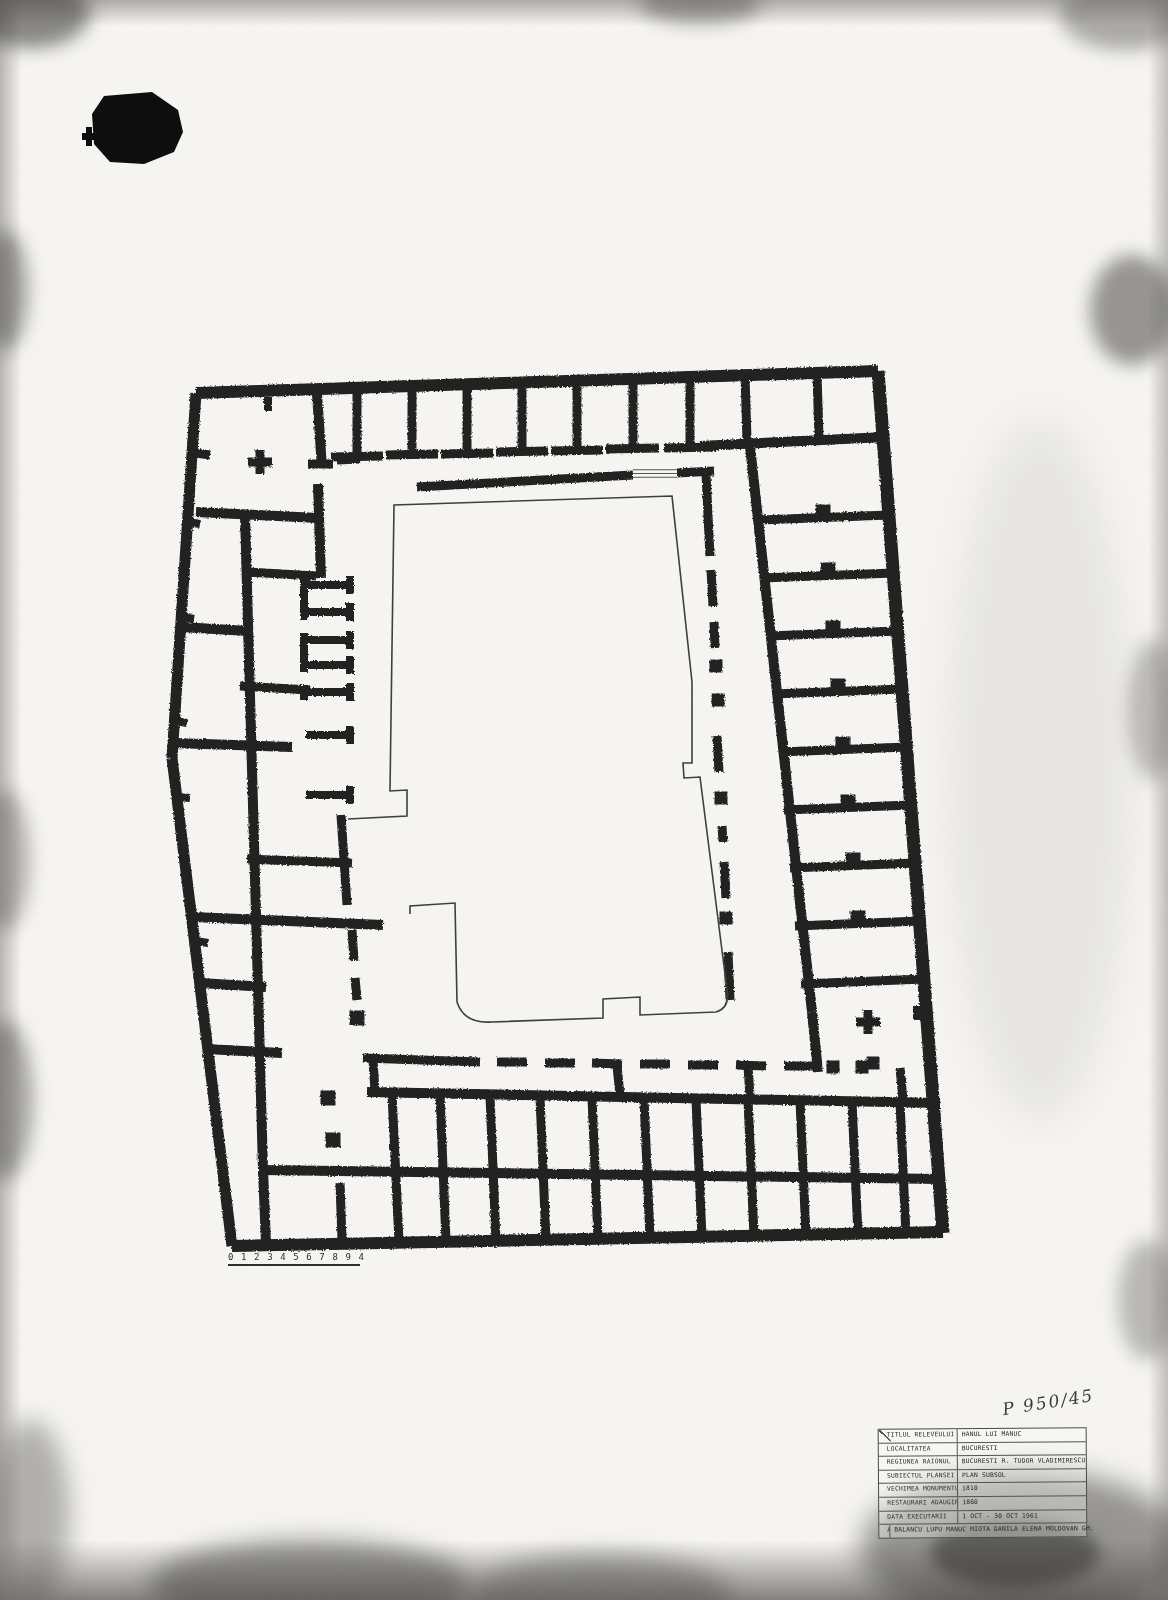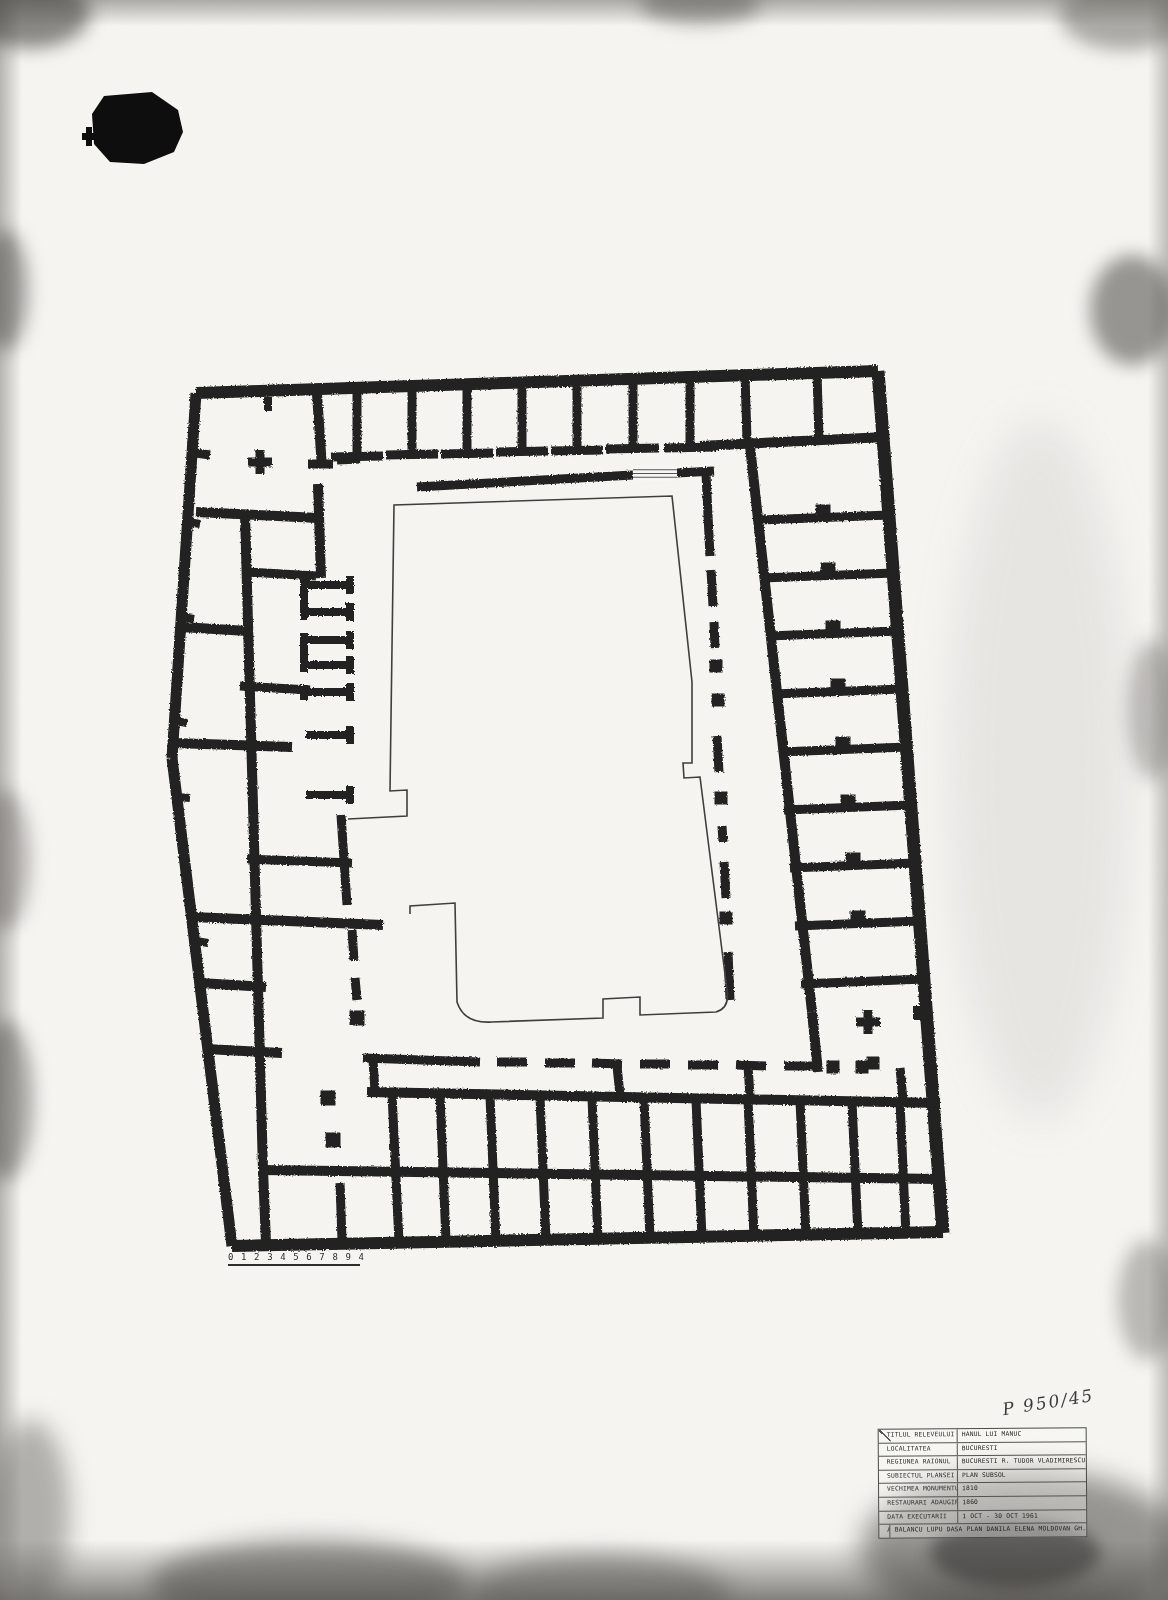--- a/index.html
+++ b/index.html
@@ -289,17 +289,17 @@
       <div class="tb-row">
         <div class="tb-label">RESTAURARI ADAUGIRI</div>
         <div class="tb-value">1860</div>
       </div>
       <div class="tb-row">
         <div class="tb-label">DATA EXECUTARII</div>
         <div class="tb-value">1 OCT - 30 OCT 1961</div>
       </div>
       <div class="tb-row">
         <div class="tb-label">AUTORII RELEVEULUI</div>
-        <div class="tb-value">BALANCU LUPU  DASA PLAN  DANILA ELENA  MOLDOVAN GH.</div>
+        <div class="tb-value">BALANCU LUPU  MANUC MIOTA  DANILA ELENA  MOLDOVAN GH.</div>
       </div>
     </div>
 
 </div>
 
 </body></html>

